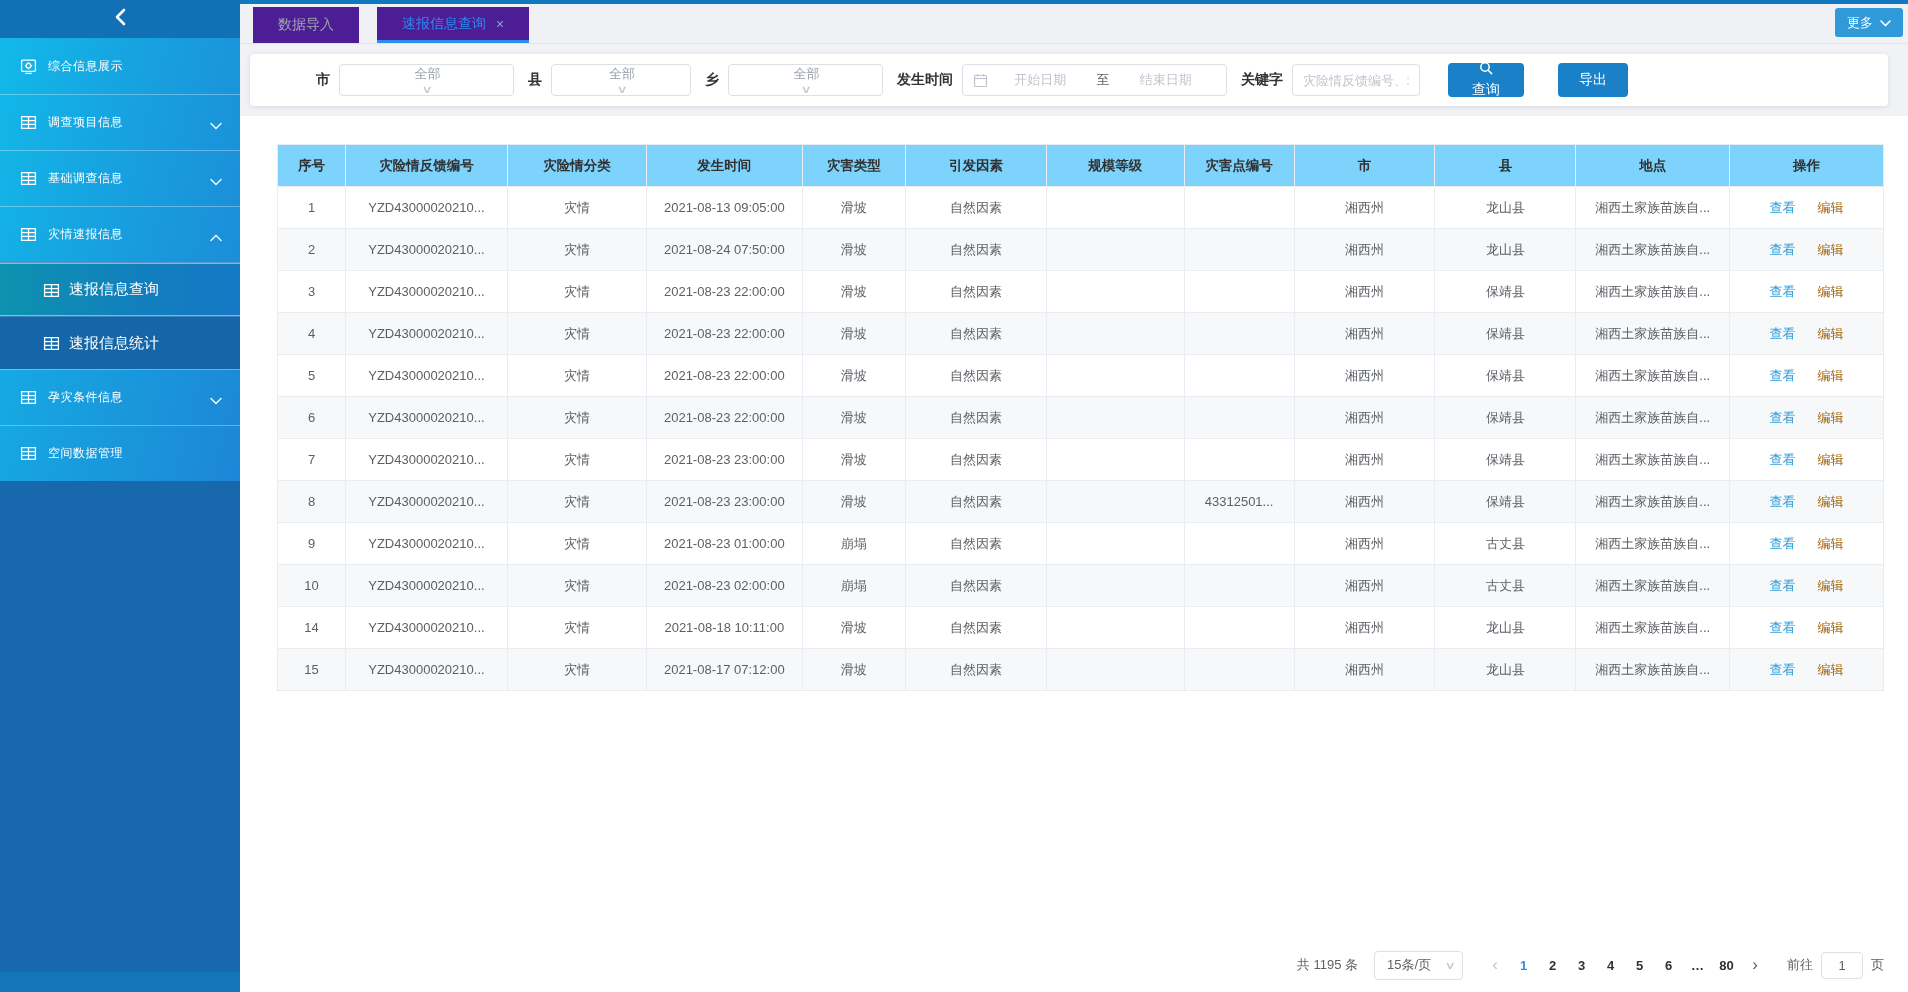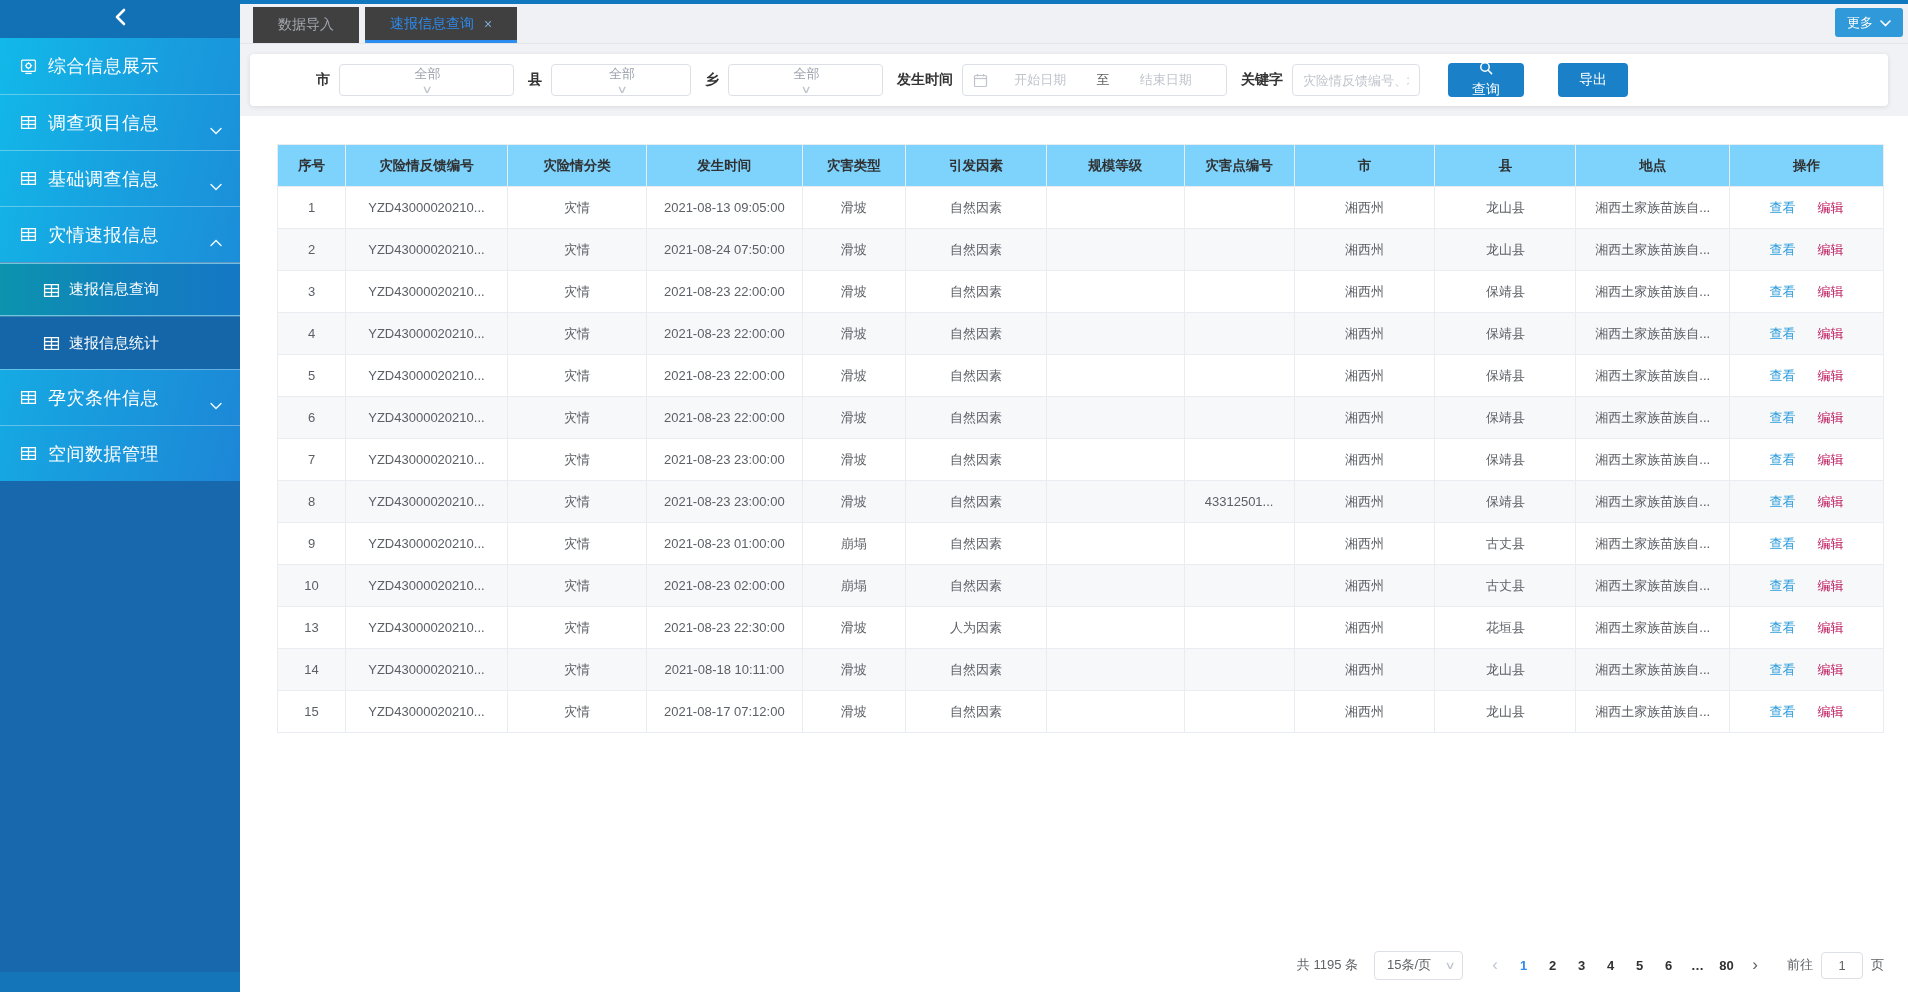--- a/index.html
+++ b/index.html
@@ -5,42 +5,42 @@
   * { margin:0; padding:0; box-sizing:border-box; }
   html,body { width:1908px; height:992px; overflow:hidden;
     font-family:"Liberation Sans","DejaVu Sans",sans-serif; }
   .app { display:flex; width:100%; height:100%; background:#fff; }
 
   
   .sidebar { width:240px; height:100%; flex:0 0 240px; display:flex; flex-direction:column;
     background:#1768ac; color:#fff; position:relative; }
   .sb-header { height:38px; background:#1270b4; display:flex; align-items:center; justify-content:center; cursor:pointer; }
   .sb-nav { background:linear-gradient(105deg,#12b9e9 0%,#17a2e0 40%,#1d86d6 100%); }
-  .sb-item { height:56px; display:flex; align-items:center; padding:0 18px 0 20px; font-size:18px; cursor:pointer; }
+  .sb-item { height:56px; display:flex; align-items:center; padding:0 18px 0 20px; font-size:12px; cursor:pointer; }
   .sb-nav > .sb-item + .sb-item, .sb-sub + .sb-item, .sb-item + .sb-sub { border-top:1px solid rgba(255,255,255,.32); }
   .sb-item .sb-icon { width:17px; height:17px; margin-right:11px; flex:0 0 17px; display:inline-flex; }
   .sb-item .sb-label { flex:1; letter-spacing:.5px; }
   .sb-chev { width:12px; height:8px; opacity:.95; }
   .sb-sub { background:#1466a8; }
   .sb-subitem { height:53px; display:flex; align-items:center; padding-left:43px; font-size:15px; cursor:pointer; }
   .sb-subitem + .sb-subitem { border-top:1px solid rgba(255,255,255,.18); }
   .sb-subitem.active { background:linear-gradient(90deg,#0c93ae 0%,#1180bd 55%,#1578c5 100%);
     box-shadow:inset 0 1px 0 rgba(190,245,255,.55), inset 0 -1px 0 rgba(190,245,255,.55); }
   .sb-subitem .sb-icon { width:16px; height:16px; margin-right:10px; }
   .sb-fill { flex:1; background:#1768ac; }
   .sb-footer { height:20px; background:#1475b9; }
 
   
   .content { flex:1; display:flex; flex-direction:column; min-width:0; }
   .topstrip { height:4px; background:#1178bf; flex:0 0 4px; }
 
   .tabbar { height:40px; flex:0 0 40px; background:#eff1f4; display:flex; align-items:flex-end; position:relative;
     padding-left:13px; border-bottom:1px solid #e2e5ea; }
-  .tab { height:36px; background:#404040; display:inline-flex; align-items:center; padding:0 25px;
-    font-size:14px; color:#a3a7ae; margin-right:6px; cursor:pointer; position:relative; }
+  .tab { height:36px; background:#4c1d95; display:inline-flex; align-items:center; padding:0 25px;
+    font-size:14px; color:#a3a7ae; margin-right:18px; cursor:pointer; position:relative; }
   .tab.active { color:#2d8cf0; border-bottom:3px solid #2d8cf0; padding-bottom:0; }
   .tab .tab-close { margin-left:10px; font-size:14px; color:#7fa8d9; cursor:pointer; line-height:1; }
   .more-btn { position:absolute; right:5px; top:4px; height:29px; background:#2f99d9; color:#fff; border:none;
     border-radius:3px; font-size:13px; padding:0 12px; display:flex; align-items:center; gap:7px; cursor:pointer;
     font-family:inherit; }
 
   .gray-band { background:#f0f2f5; padding:10px 20px 0 10px; flex:0 0 72px; }
   .filter-card { background:#fff; height:52px; border-radius:4px; box-shadow:0 1px 5px rgba(0,0,0,.10);
     display:flex; align-items:center; padding-left:66px; }
   .f-label { font-size:14px; font-weight:700; color:#333; margin-right:9px; white-space:nowrap; }
@@ -63,21 +63,21 @@
 
   
   .table-area { flex:1; background:#fff; padding:28px 24px 0 37px; display:flex; flex-direction:column; min-height:0; }
   table.grid { width:100%; border-collapse:collapse; table-layout:fixed; }
   .grid th { height:42px; font-size:13.5px; font-weight:700; color:#303133; border:1px solid #e9ecf1; background:#7dd3fc; }
   .grid td { height:42px; font-size:13px; color:#5c6066; text-align:center; border:1px solid #e9ecf1;
     white-space:nowrap; overflow:hidden; }
   .grid tbody tr:nth-child(even) td { background:#f7f8fa; }
   .lnk { text-decoration:none; font-size:13px; cursor:pointer; }
   .lnk.view { color:#2d9cdb; margin-right:22px; }
-  .lnk.edit { color:#be185d; }
+  .lnk.edit { color:#a16207; }
 
   
   .spacer { flex:1; }
   .pagination { height:34px; margin:0 0 10px 0; display:flex; align-items:center; justify-content:flex-end;
     font-size:13px; color:#606266; }
   .pg-total { margin-right:16px; }
   .pg-size { width:89px; height:29px; border:1px solid #dcdfe6; border-radius:4px; display:flex; align-items:center;
     justify-content:space-between; padding:0 8px 0 12px; margin-right:18px; cursor:pointer; color:#606266; }
   .pg-arrow { width:28px; text-align:center; font-size:17px; cursor:pointer; }
   .pg-arrow.prev { color:#bfc6d1; }
@@ -452,34 +452,20 @@
               <td>崩塌</td>
               <td>自然因素</td>
               <td></td>
               <td></td>
               <td>湘西州</td>
               <td>古丈县</td>
               <td>湘西土家族苗族自...</td>
               <td><a class="lnk view">查看</a><a class="lnk edit">编辑</a></td>
             </tr>
             <tr>
-              <td>13</td>
-              <td>YZD43000020210...</td>
-              <td>灾情</td>
-              <td>2021-08-23 22:30:00</td>
-              <td>滑坡</td>
-              <td>人为因素</td>
-              <td></td>
-              <td></td>
-              <td>湘西州</td>
-              <td>花垣县</td>
-              <td>湘西土家族苗族自...</td>
-              <td><a class="lnk view">查看</a><a class="lnk edit">编辑</a></td>
-            </tr>
-            <tr>
               <td>14</td>
               <td>YZD43000020210...</td>
               <td>灾情</td>
               <td>2021-08-18 10:11:00</td>
               <td>滑坡</td>
               <td>自然因素</td>
               <td></td>
               <td></td>
               <td>湘西州</td>
               <td>龙山县</td>

